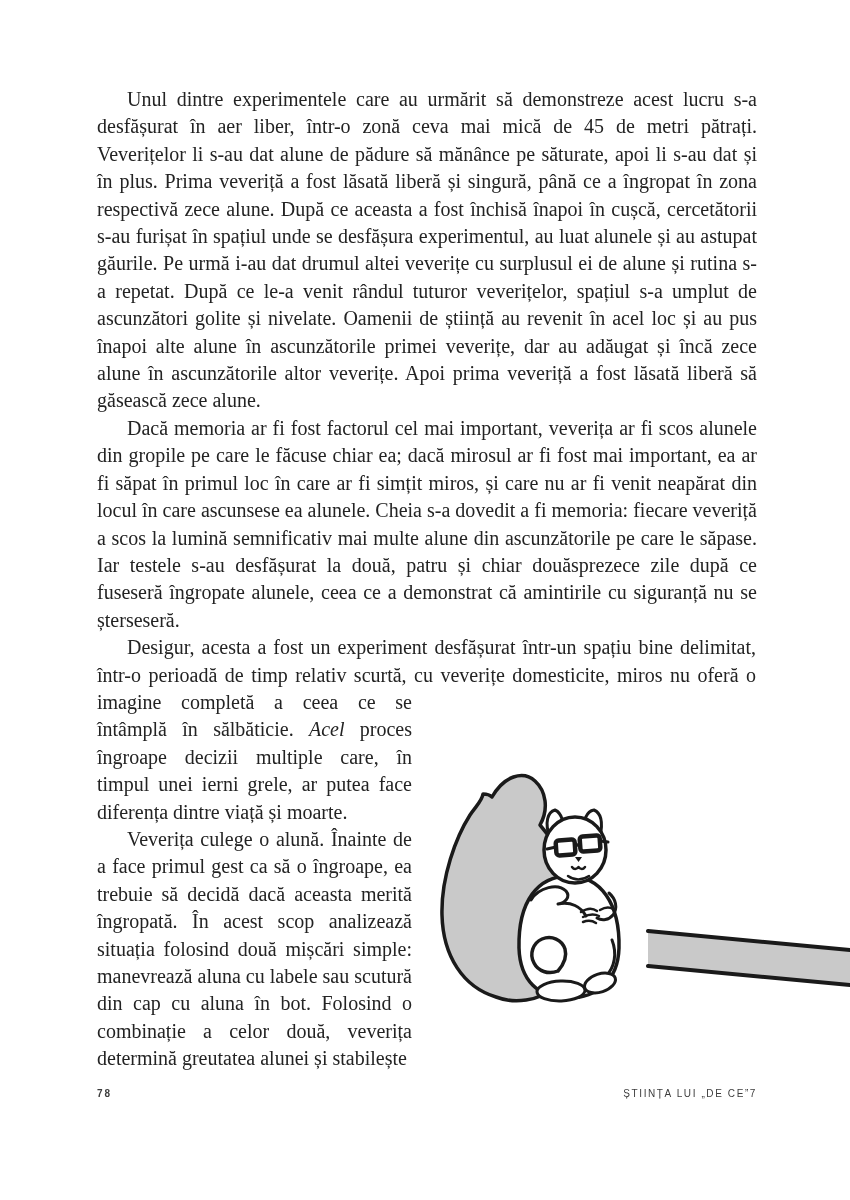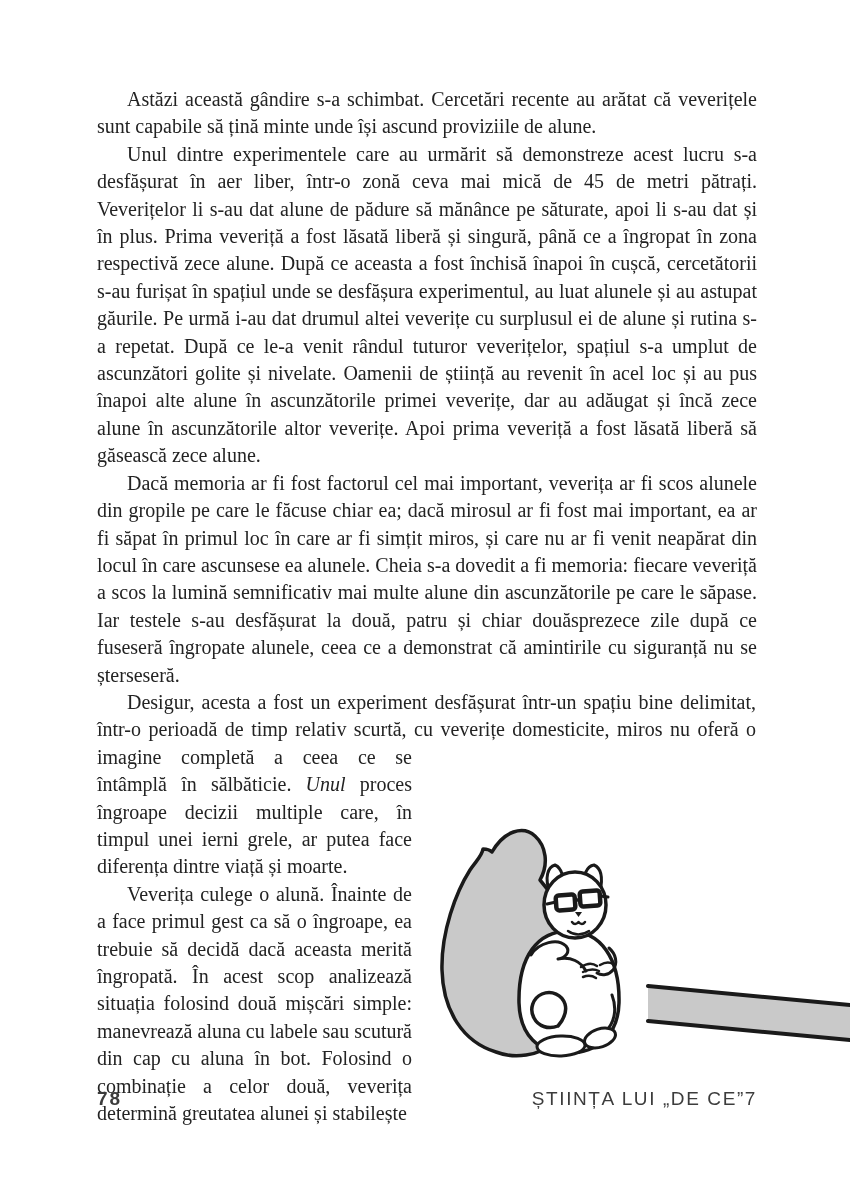--- a/index.html
+++ b/index.html
@@ -46,39 +46,38 @@
   }
   .footer {
     position: absolute;
     left: 97px;
     top: 1088px;
     width: 660px;
     display: flex;
     justify-content: space-between;
     align-items: baseline;
     font-family: "Liberation Sans", sans-serif;
-    font-size: 19px;
+    font-size: 10px;
     color: #3c3c3c;
   }
   .page-number {
     font-weight: bold;
     letter-spacing: 2px;
   }
   .running-title {
     letter-spacing: 1.6px;
   }
   em { font-style: italic; }
 </style>
 </head>
 <body>
 
 <div class="page">
 
   <div class="text-block">
-    <p>Astăzi această gândire s-a schimbat. Cercetări recente au arătat că veverițele sunt capabile să țină minte unde își ascund proviziile de alune.</p>
     <p>Unul dintre experimentele care au urmărit să demonstreze acest lucru s-a desfășurat în aer liber, într-o zonă ceva mai mică de 45 de metri pătrați. Veverițelor li s-au dat alune de pădure să mănânce pe săturate, apoi li s-au dat și în plus. Prima veveriță a fost lăsată liberă și singură, până ce a îngropat în zona respectivă zece alune. După ce aceasta a fost închisă înapoi în cușcă, cercetătorii s-au furișat în spațiul unde se desfășura experimentul, au luat alunele și au astupat găurile. Pe urmă i-au dat drumul altei veverițe cu surplusul ei de alune și rutina s-a repetat. După ce le-a venit rândul tuturor veverițelor, spațiul s-a umplut de ascunzători golite și nivelate. Oamenii de știință au revenit în acel loc și au pus înapoi alte alune în ascunzătorile primei veverițe, dar au adăugat și încă zece alune în ascunzătorile altor veverițe. Apoi prima veveriță a fost lăsată liberă să găsească zece alune.</p>
     <p>Dacă memoria ar fi fost factorul cel mai important, veverița ar fi scos alunele din gropile pe care le făcuse chiar ea; dacă mirosul ar fi fost mai important, ea ar fi săpat în primul loc în care ar fi simțit miros, și care nu ar fi venit neapărat din locul în care ascunsese ea alunele. Cheia s-a dovedit a fi memoria: fiecare veveriță a scos la lumină semnificativ mai multe alune din ascunzătorile pe care le săpase. Iar testele s-au desfășurat la două, patru și chiar douăsprezece zile după ce fuseseră îngropate alunele, ceea ce a demonstrat că amintirile cu siguranță nu se șterseseră.</p>
 
     <div class="float-spacer"></div>
 
     <div class="illustration-float">
       <svg width="438" height="302" viewBox="0 0 438 302">
         <g stroke="#1a1a1a" stroke-linecap="round" stroke-linejoin="round">
 
           <path stroke-width="3.5" d="M 80 81
@@ -136,21 +135,21 @@
           <path fill="#1a1a1a" stroke="none" d="M 163 141 L 170 141 L 166.5 146 Z"></path>
           <g fill="none" stroke-width="2.5">
             <path d="M 160 151 Q 163 155 166.5 151 Q 170 155 173 151"></path>
             <path d="M 156 160 Q 166 167 177 160"></path>
           </g>
 
         </g>
       </svg>
     </div>
 
-    <p><span>Desigur, acesta a fost un experiment desfășurat într-un spațiu bine delimitat, într-o perioadă de timp relativ scurtă, cu veverițe domesticite, miros nu oferă o imagine completă a ceea ce se întâmplă în sălbăticie. </span><em>Unul</em><span> proces îngroape decizii multiple care, în timpul unei ierni grele, ar putea face diferența dintre viață și moarte.</span></p>
+    <p><span>Desigur, acesta a fost un experiment desfășurat într-un spațiu bine delimitat, într-o perioadă de timp relativ scurtă, cu veverițe domesticite, miros nu oferă o imagine completă a ceea ce se întâmplă în sălbăticie. </span><em>Acel</em><span> proces îngroape decizii multiple care, în timpul unei ierni grele, ar putea face diferența dintre viață și moarte.</span></p>
     <p>Veverița culege o alună. Înainte de a face primul gest ca să o îngroape, ea trebuie să decidă dacă aceasta merită îngropată. În acest scop analizează situația folosind două mișcări simple: manevrează aluna cu labele sau scutură din cap cu aluna în bot. Folosind o combinație a celor două, veverița determină greutatea alunei și stabilește</p>
   </div>
 
   <div class="footer">
     <span class="page-number">78</span>
     <span class="running-title">ȘTIINȚA LUI „DE CE”7</span>
   </div>
 
 </div>
 

